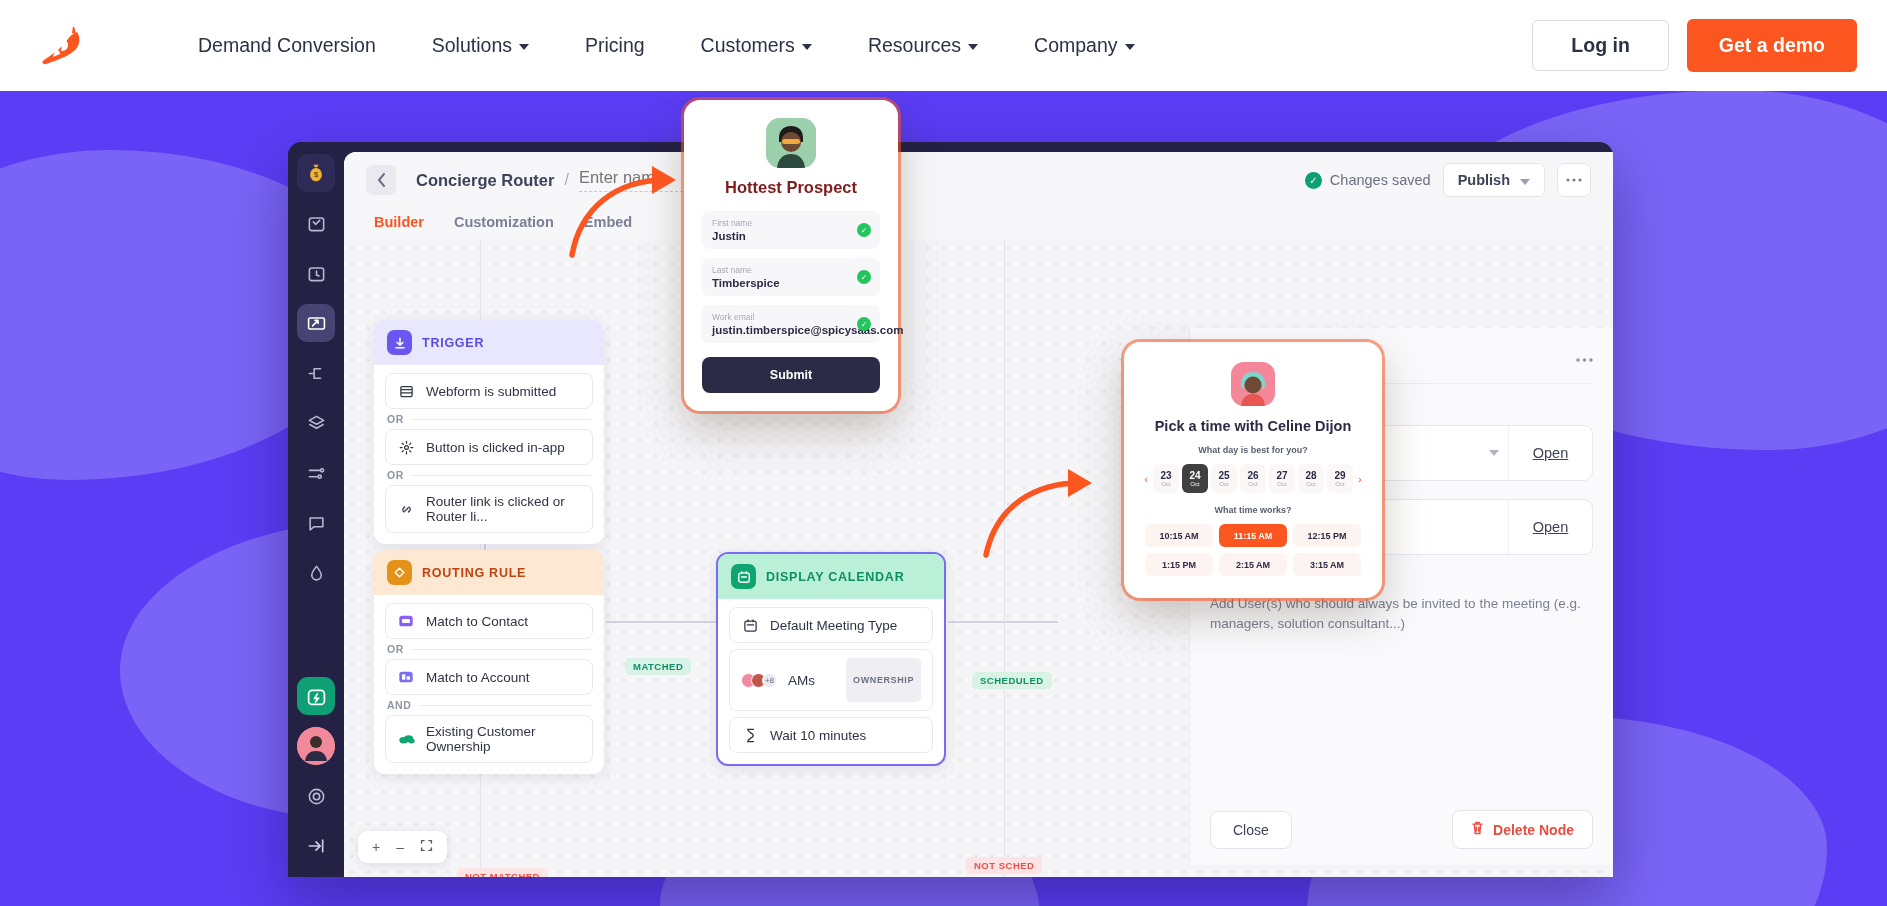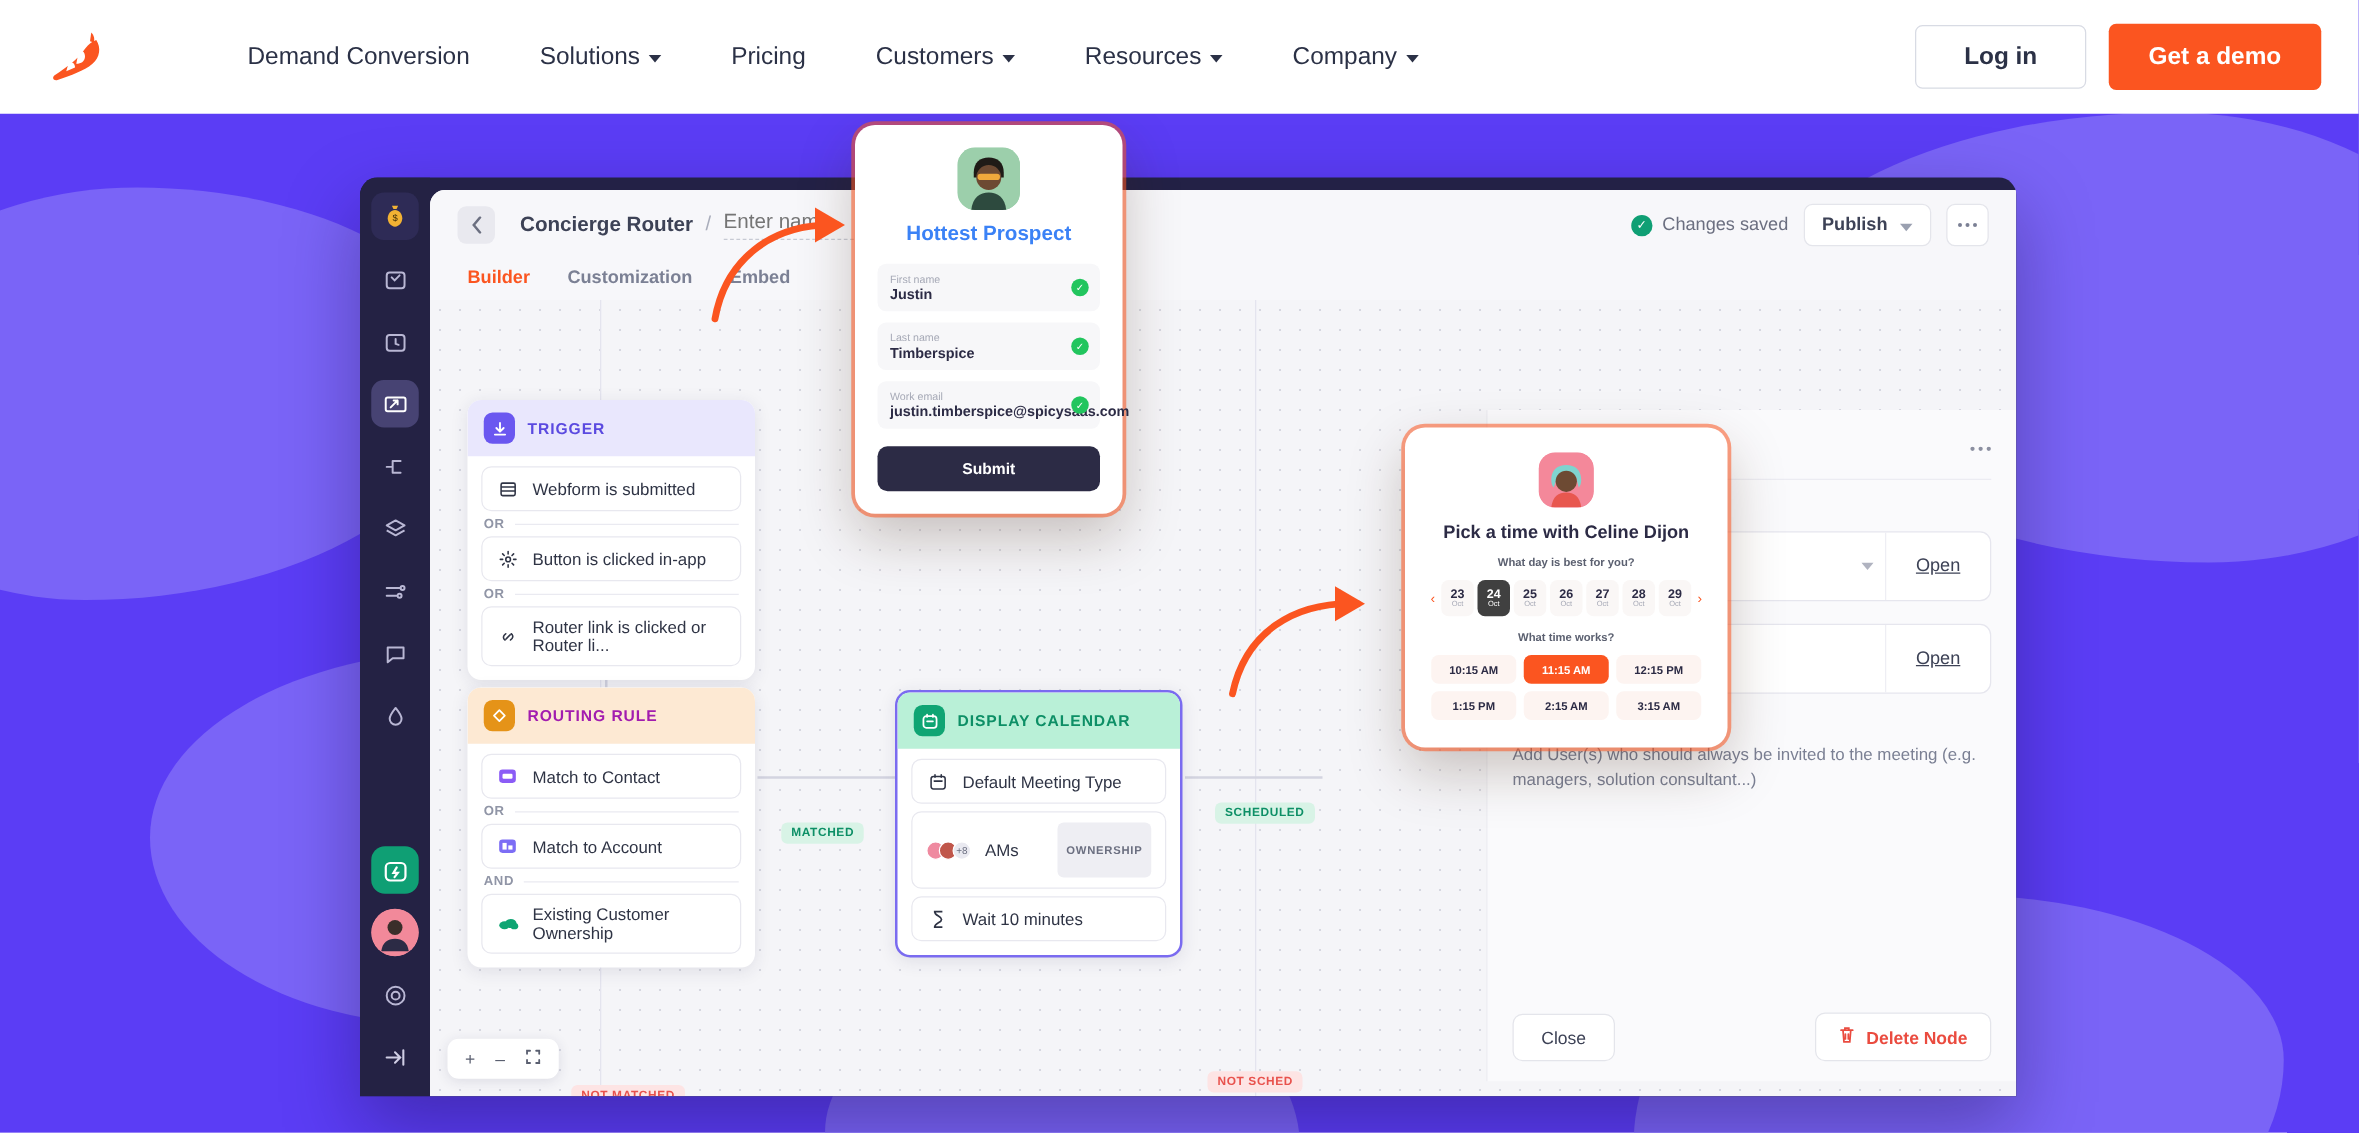--- a/index.html
+++ b/index.html
@@ -135,21 +135,21 @@
   }
   .op-sep { display: flex; align-items: center; gap: 8px; padding: 4px 2px; }
   .op-label { font-size: 10.5px; color: #9095a6; font-weight: 700; letter-spacing: .5px;}
   .op-line { flex: 1; height: 1px; background: #eaeaf1; }
   .row-ic { width: 18px; height: 18px; display:flex; align-items:center;justify-content:center; flex: 0 0 18px;}
 
   .n-trigger { left: 30px; top: 80px; width: 230px; }
   .n-trigger .node-head { background: #e9e7fd; color: #5b4ae0; }
   .n-trigger .node-ic { background: #6a57f0; }
   .n-routing { left: 30px; top: 310px; width: 230px; }
-  .n-routing .node-head { background: #fde9d3; color: #a21caf; }
+  .n-routing .node-head { background: #fde9d3; color: #c2410c; }
   .n-routing .node-ic { background: #e59318; }
   .n-display { left: 372px; top: 312px; width: 230px; border: 2px solid #7a6bf0; border-radius: 12px;}
   .n-display .node-head { background: #b9f0d7; color: #0d8f66; }
   .n-display .node-ic { background: #0fa573; }
 
   .badge-own { margin-left: auto; background:#eeeef3; color:#6b6f80; font-size:9px;
     font-weight:700; letter-spacing:.6px; padding: 17px 7px; border-radius: 5px;}
   .avstack { display:flex; align-items:center; }
   .av { width:15px;height:15px;border-radius:50%;border:1.5px solid #fff;margin-left:-5px;}
   .av:first-child{margin-left:0;}
@@ -209,21 +209,21 @@
     font-family:"Liberation Sans",sans-serif;
   }
 
   
   .form-pop {
     position:absolute; left: 684px; top: 100px; width: 214px; z-index: 30;
     background:#fff; border-radius: 16px; padding: 16px 18px 18px;
     box-shadow: 0 0 0 3px rgba(251,85,32,.55), 0 18px 44px rgba(60,30,10,.25);
   }
   .fp-av { width: 50px;height:50px;border-radius:14px;margin: 2px auto 10px; background:#9ccfab; overflow:hidden;}
-  .fp-title { text-align:center;font-size:16.5px;font-weight:700;color:#3b82f6;margin-bottom:14px;}
+  .fp-title { text-align:center;font-size:16.5px;font-weight:700;color:#7f1d1d;margin-bottom:14px;}
   .fp-field { background:#f7f7f9; border-radius:7px; padding: 7px 10px; margin-bottom:9px; position:relative;}
   .fp-k { font-size:8.5px; color:#a6a9b6; margin-bottom:2px;}
   .fp-v { font-size:11.5px; color:#2c2b45; font-weight:600; }
   .fp-ok { position:absolute; right:9px; top:50%; transform:translateY(-50%);
     width:14px;height:14px;border-radius:50%;background:#22c55e;color:#fff;font-size:8px;
     display:flex;align-items:center;justify-content:center;}
   .fp-submit { width:100%; background:#2c2b45;color:#fff;border:none;border-radius:8px;
     padding:11px 0;font-size:12.5px;font-weight:700;margin-top:5px;cursor:pointer;
     font-family:"Liberation Sans",sans-serif;}
 
@@ -425,21 +425,21 @@
 
       <div class="lane" style="left:136px"></div>
       <div class="lane" style="left:660px"></div>
 
       <div class="conn" style="left:140px;top:205px;width:2px;height:105px"></div>
       <div class="dot-blue" style="left:136px;top:193px"></div>
       <div class="conn" style="left:262px;top:381px;width:110px;height:2px"></div>
       <div class="conn" style="left:604px;top:381px;width:110px;height:2px"></div>
 
       <div class="pill pill-matched" style="left:281px;top:371px">MATCHED</div>
-      <div class="pill pill-matched" style="left:628px;top:355px;">SCHEDULED</div>
+      <div class="pill pill-matched" style="left:628px;top:385px;">SCHEDULED</div>
       <div class="pill pill-red" style="left:113px;top:628px">NOT MATCHED</div>
       <div class="pill pill-red" style="left:622px;top:617px">NOT SCHED</div>
 
       <div class="node n-trigger">
         <div class="node-head">
           <span class="node-ic">
             <svg width="14" height="14" viewBox="0 0 24 24" fill="none" stroke="#fff" stroke-width="2.6" stroke-linecap="round" stroke-linejoin="round">
                 <path d="M12 4v11M7 11l5 5 5-5M5 20h14"></path>
               </svg>
           </span>

